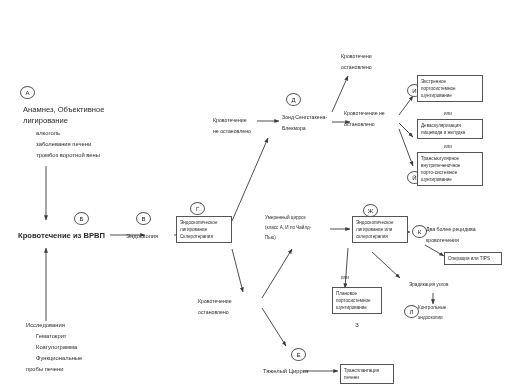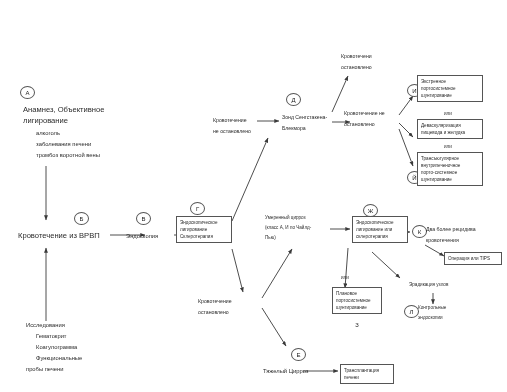--- a/index.html
+++ b/index.html
@@ -84,21 +84,21 @@
   <div class="lbl t6" style="left:36px;top:124px;">заболевания печени</div>
   <div class="lbl t6" style="left:36px;top:135px;">тромбоз воротной вены</div>
 
   <div class="lbl t6" style="left:26px;top:305px;">Исследования</div>
   <div class="lbl t6" style="left:36px;top:316px;">Гематокрит</div>
   <div class="lbl t6" style="left:36px;top:327px;">Коагулограмма</div>
   <div class="lbl t6" style="left:36px;top:338px;">Функциональные</div>
   <div class="lbl t6" style="left:26px;top:349px;">пробы печени</div>
 
   <div class="circ ovl" style="left:74px;top:196px;">Б</div>
-  <div class="lbl t8" style="left:18px;top:214px;">Кровотечение из ВРВП</div>
+  <div class="lbl t8" style="left:18px;top:214px;font-weight:bold;">Кровотечение из ВРВП</div>
 
   <div class="circ ovl" style="left:136px;top:196px;">В</div>
   <div class="lbl t6" style="left:126px;top:216px;">Эндоскопия</div>
 
   <div class="circ ovl" style="left:190px;top:186px;">Г</div>
   <div class="node box" style="left:176px;top:200px;width:56px;">
     <div class="t5">Эндоскопическое</div>
     <div class="t5">лигирование</div>
     <div class="t5">Склеротерапия</div>
   </div>

